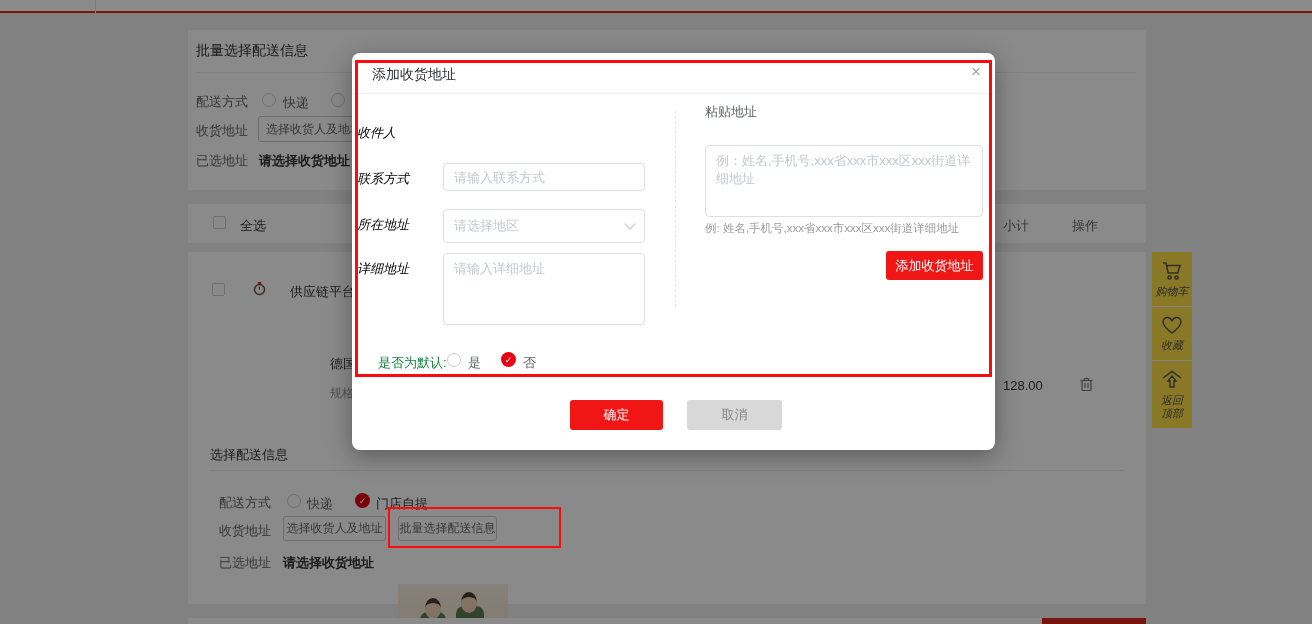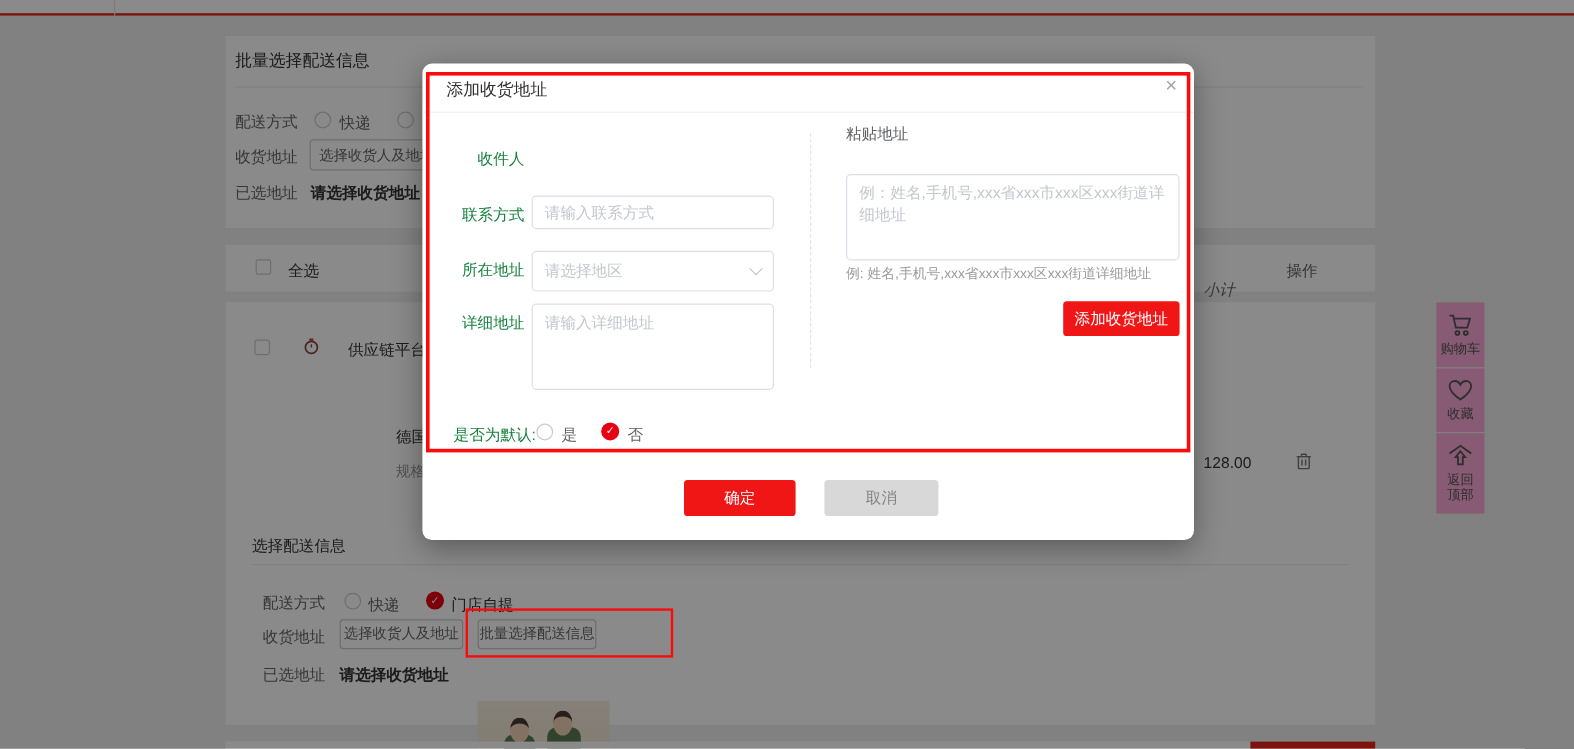--- a/index.html
+++ b/index.html
@@ -29,34 +29,34 @@
   .ghost-btn { background:#fff; border:1px solid #ccc; border-radius:3px; font-size:12px; color:#666; display:inline-flex; align-items:center; justify-content:center; }
 
   
   .prodimg { left:210px; top:332px; width:110px; height:91px; overflow:hidden; background:linear-gradient(180deg,#f6eddf 0%,#efe2cd 70%,#f3ead9 100%); }
   .kid { position:absolute; width:26px; height:44px; background:#5d7d52; border-radius:8px 8px 4px 4px; }
   .kid:before { content:""; position:absolute; top:-14px; left:5px; width:16px; height:16px; border-radius:50%; background:#f3d3b8; border-top:5px solid #4a3a30; }
   .kid1 { left:22px; top:28px; }
   .kid2 { left:58px; top:22px; width:28px; height:50px; }
 
   
-  .sidebar { position:absolute; left:1197px; top:252px; width:40px; background:#f9a8d4; z-index:1; }
+  .sidebar { position:absolute; left:1152px; top:252px; width:40px; background:#fde047; z-index:1;font-style:italic; }
   .side-item { display:flex; flex-direction:column; align-items:center; padding:9px 0 8px; border-bottom:1px solid #f0f0f0; color:#555; }
   .side-item:last-child { border-bottom:none; }
   .side-item .slabel { font-size:11px; color:#555; margin-top:4px; text-align:center; line-height:13px; }
   .w24 { width:24px; }
 
   
   .overlay { position:absolute; inset:0; background:rgba(0,0,0,0.46); z-index:10; }
   .modal { position:absolute; left:352px; top:53px; width:643px; height:397px; background:#fff; border-radius:8px; box-shadow:0 6px 24px rgba(0,0,0,.35); z-index:20; }
   .modal-title { position:absolute; left:20px; top:13px; font-size:14px; color:#303133; }
   .modal-close { position:absolute; right:14px; top:9px; font-size:17px; color:#a0a3a9; cursor:pointer; }
   .modal-hdiv { position:absolute; left:0; top:40px; width:100%; height:1px; background:#f0f0f0; }
 
-  .f-label { position:absolute; width:80px; text-align:right; font-size:13px; color:#15803d; }
+  .f-label { position:absolute; width:80px; font-size:13px; color:#000000;font-style:italic; }
   .f-input { position:absolute; left:91px; width:202px; height:28px; border:1px solid #dcdfe6; border-radius:4px; font-size:13px; color:#333; padding:0 10px; outline:none; font-family:inherit; }
   .f-input::placeholder, .f-area::placeholder { color:#c3c7cf; }
   .f-select { position:absolute; left:91px; width:202px; height:28px; border:1px solid #dcdfe6; border-radius:4px; font-size:13px; color:#c3c7cf; padding:16px 10px; display:flex; align-items:center; justify-content:space-between; }
   .chev { width:8px; height:8px; border-right:1.5px solid #c0c4cc; border-bottom:1.5px solid #c0c4cc; transform:rotate(45deg); margin-top:-4px; }
   .f-area { position:absolute; border:1px solid #dcdfe6; border-radius:4px; font-size:13px; padding:6px 10px; resize:none; outline:none; font-family:inherit; color:#333; }
   .dash-div { position:absolute; left:323px; top:58px; height:196px; border-left:1px dashed #e3e3e3; }
   .paste-hint { position:absolute; left:353px; top:168px; font-size:11.5px; color:#9a9a9a; }
   .red-btn { background:#f01616; color:#fff; border:none; border-radius:3px; font-size:13px; font-family:inherit; cursor:pointer; display:inline-flex; align-items:center; justify-content:center; }
   .gray-btn { background:#d8d8d8; color:#848484; border:none; border-radius:3px; font-size:13px; font-family:inherit; cursor:pointer; }
 
@@ -83,21 +83,21 @@
   <span class="radio abs" style="left:143px; top:63px;"></span>
   <div class="abs lbl" style="left:8px; top:92px;">收货地址</div>
   <span class="ghost-btn abs" style="left:70px; top:86px; width:112px; height:26px;">选择收货人及地址</span>
   <div class="abs lbl" style="left:8px; top:122px;">已选地址</div>
   <div class="abs val-strong" style="left:71px; top:122px;">请选择收货地址</div>
 </div>
 
 <div class="card cardB">
   <span class="checkbox abs" style="left:25px; top:12px;"></span>
   <span class="abs" style="left:52px; top:13px; font-size:13px; color:#333;">全选</span>
-  <span class="abs lbl" style="left:815px; top:29px;font-style:italic;">小计</span>
+  <span class="abs lbl" style="left:815px; top:13px;">小计</span>
   <span class="abs lbl" style="left:884px; top:13px;">操作</span>
 </div>
 
 <div class="card cardC">
   <span class="checkbox abs" style="left:24px; top:31px;"></span>
   <span class="abs" style="left:64px; top:29px;">
     <svg width="15" height="15" viewBox="0 0 15 15">
         <circle cx="7.5" cy="8.5" r="5" fill="none" stroke="#7a4a3a" stroke-width="1.4"></circle>
         <rect x="5.8" y="1" width="3.4" height="2" rx="0.5" fill="#c0392b"></rect>
         <line x1="7.5" y1="8.5" x2="7.5" y2="5.8" stroke="#7a4a3a" stroke-width="1.2"></line>

